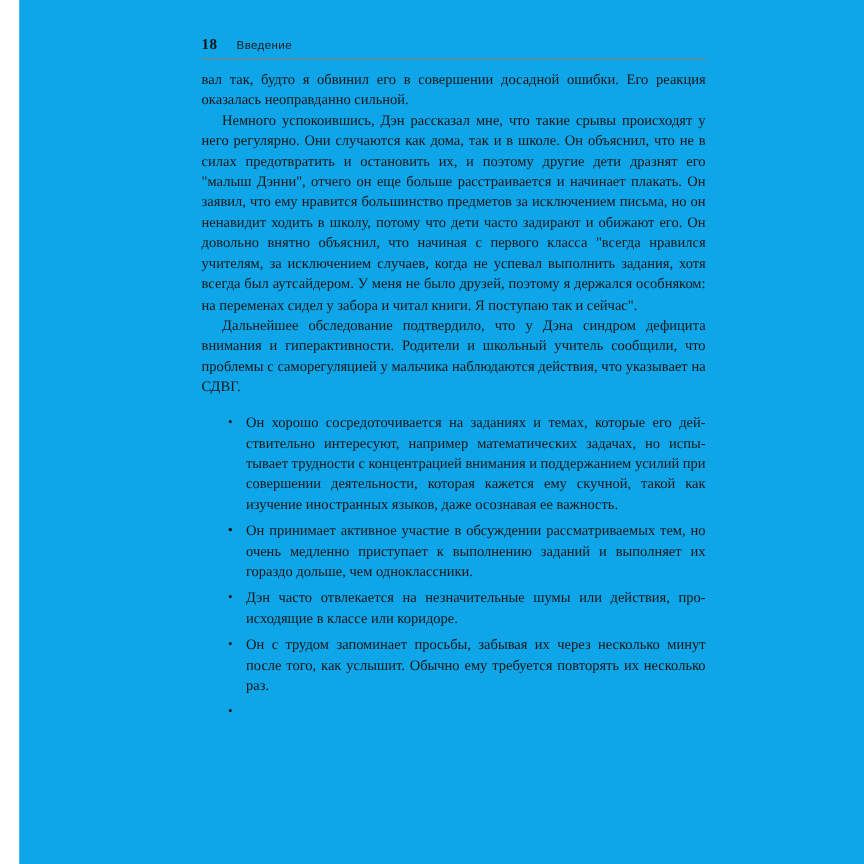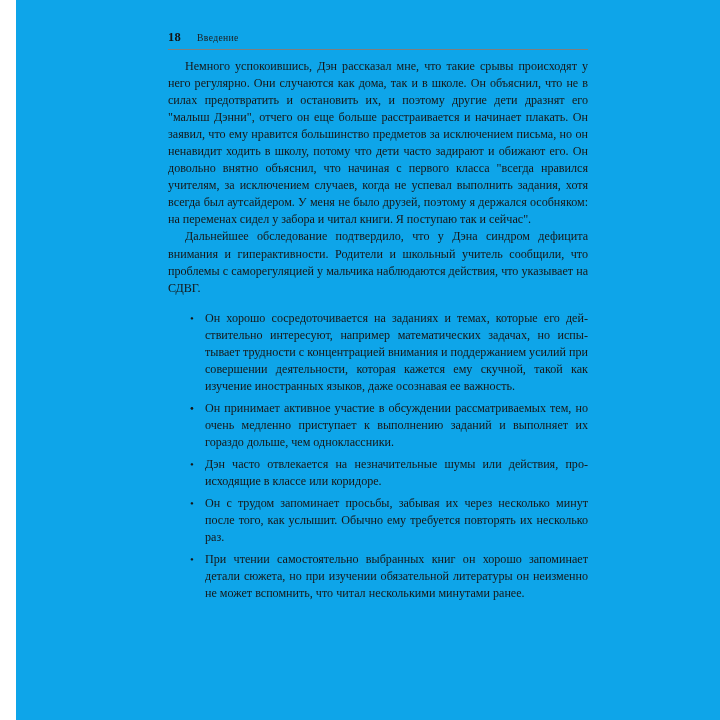--- a/index.html
+++ b/index.html
@@ -37,21 +37,21 @@
     border-bottom: 1.1px solid #7e7e7e;
   }
   .folio {
     font-family: "Liberation Serif", "DejaVu Serif", serif;
     font-weight: bold;
     font-size: 12.5px;
     letter-spacing: 0.3px;
     color: #141414;
   }
   .head-title {
-    font-family: Liberation Serif, serif;
+    font-family: Liberation Sans, sans-serif;
     font-size: 9.6px;
     letter-spacing: 0.35px;
     color: #1e1e1e;
     margin-left: 16px;
   }
 
   
   .textblock {
     position: absolute;
     left: 152px;
@@ -111,20 +111,21 @@
 
 <div class="page">
 
   <div class="running-head">
     <span class="folio">18</span>
     <span class="head-title">Введение</span>
   </div>
 
   <div class="textblock">
 
+    <p class="body">вал так, будто я обвинил его в совершении досадной ошибки. Его реакция оказалась неоправданно сильной.</p>
     <p class="body indent">Немного успокоившись, Дэн рассказал мне, что такие срывы происхо­дят у него регулярно. Они случаются как дома, так и в школе. Он объ­яснил, что не в силах предотвратить и остановить их, и поэтому другие дети дразнят его "малыш Дэнни", отчего он еще больше расстраивается и начинает плакать. Он заявил, что ему нравится большинство предметов за исключением письма, но он ненавидит ходить в школу, потому что дети часто задирают и обижают его. Он довольно внятно объяснил, что начи­ная с первого класса "всегда нравился учителям, за исключением случаев, когда не успевал выполнить задания, хотя всегда был аутсайдером. У меня не было друзей, поэтому я держался особняком: на переменах сидел у за­бора и читал книги. Я поступаю так и сейчас".</p>
     <p class="body indent">Дальнейшее обследование подтвердило, что у Дэна синдром дефицита внимания и гиперактивности. Родители и школьный учитель сообщили, что проблемы с саморегуляцией у мальчика наблюдаются действия, что указывает на СДВГ.</p>
 
     <ul class="bullets">
       <li>
         <span class="bullet-glyph">•</span>
         <span>Он хорошо сосредоточивается на заданиях и темах, которые его дей­ствительно интересуют, например математических задачах, но испы­тывает трудности с концентрацией внимания и поддержанием уси­лий при совершении деятельности, которая кажется ему скучной, та­кой как изучение иностранных языков, даже осознавая ее важность.</span>
       </li>
       <li>
         <span class="bullet-glyph">•</span>
@@ -136,18 +137,17 @@
       <li>
         <span class="bullet-glyph">•</span>
         <span>Дэн часто отвлекается на незначительные шумы или действия, про­исходящие в классе или коридоре.</span>
       </li>
       <li>
         <span class="bullet-glyph">•</span>
         <span>Он с трудом запоминает просьбы, забывая их через несколько ми­нут после того, как услышит. Обычно ему требуется повторять их несколько раз.</span>
       </li>
       <li>
         <span class="bullet-glyph">•</span>
-        <span>При чтении самостоятельно выбранных книг он хорошо запоминает детали сюжета, но при изучении обязательной литературы он неиз­менно не может вспомнить, что читал несколькими минутами ранее.</span>
       </li>
     </ul>
 
   </div>
 </div>
 
 </body></html>

